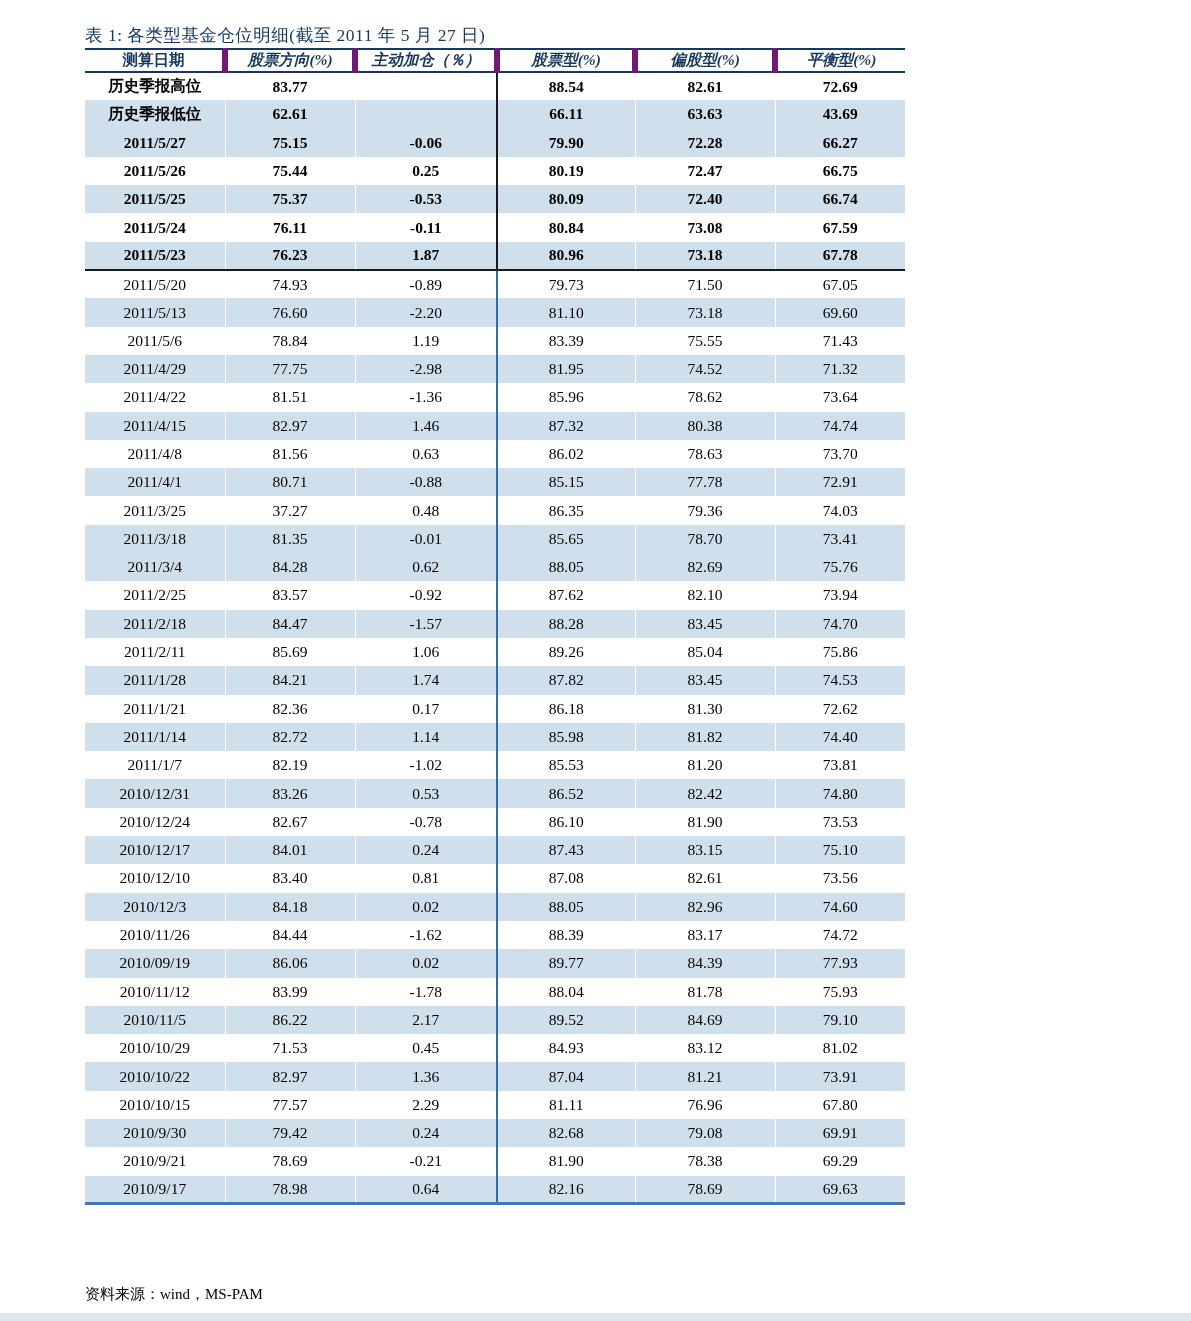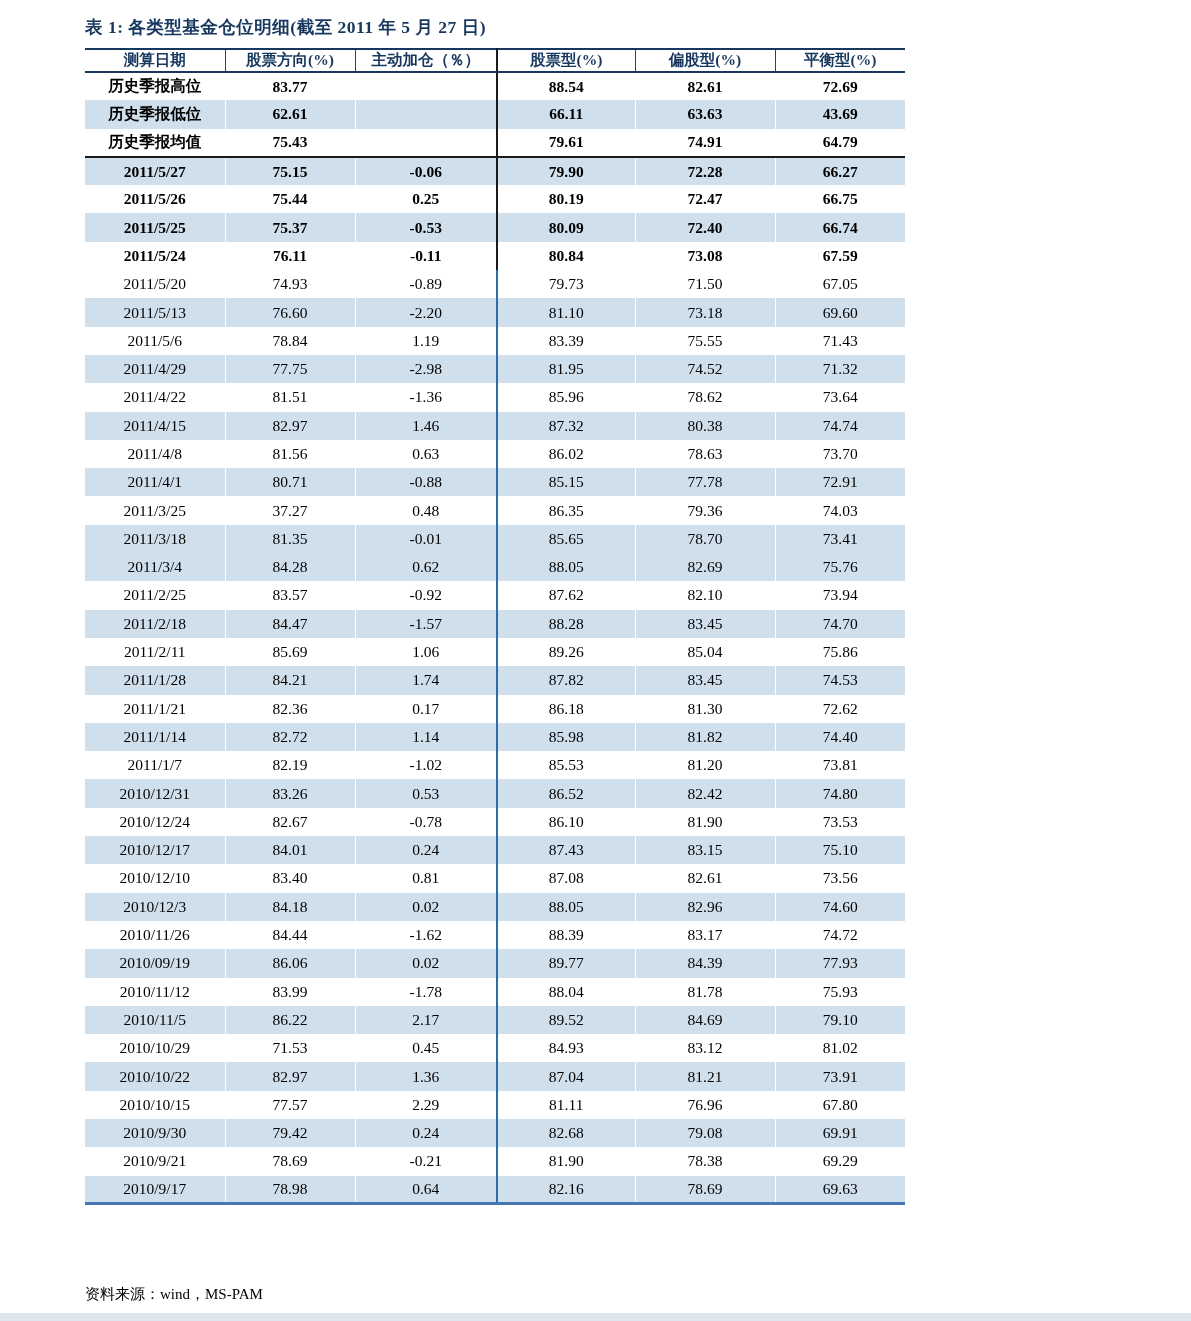--- a/index.html
+++ b/index.html
@@ -3,41 +3,41 @@
 <meta charset="utf-8">
 <style>
   * { margin:0; padding:0; box-sizing:border-box; }
   html,body { width:1191px; height:1321px; background:#ffffff; }
   body {
     position:relative;
     font-family:"Liberation Serif","DejaVu Serif",serif;
     color:#000;
   }
   .title {
-    position:absolute; left:85px; top:15px;
-    font-size:17.5px; font-weight:bold;
+    position:absolute; left:85px; top:23px;
+    font-size:17.5px; font-weight:normal;
     color:var(--header-text,#17375E);
     letter-spacing:0.5px;
     white-space:nowrap;
   }
   table.fund {
     position:absolute; left:85px; top:48px;
     width:820px; border-collapse:collapse; table-layout:fixed;
   }
   table.fund col.c1{width:140px} table.fund col.c2{width:130px}
   table.fund col.c3{width:142px} table.fund col.c4{width:138px}
   table.fund col.c5{width:140px} table.fund col.c6{width:130px}
   table.fund th {
     height:16px; font-size:15.5px; font-weight:bold;
     color:var(--header-text,#17375E); text-align:center;
     border-top:2px solid var(--header-text,#17375E);
     border-bottom:2px solid var(--header-text,#17375E);
     white-space:nowrap; overflow:hidden;
   }
-  table.fund th + th { border-left:1px solid #701a75; }
+  table.fund th + th { border-left:6px solid #701a75;font-style:italic; }
   table.fund td {
     height:28.3px; font-size:15.5px; text-align:center;
     white-space:nowrap; overflow:hidden;
   }
   table.fund td + td { border-left:1px solid rgba(255,255,255,0.55); }
   tr.stripe { background:var(--stripe,#CFDFEC); }
   tr.bold td { font-weight:bold; }
   tr.sep td { border-bottom:2.5px solid var(--divider-black,#1a1a1a); }
   tbody tr:last-child td { border-bottom:3px solid var(--bottom-border,#4677B2); }
   
@@ -88,28 +88,20 @@
         <td>72.69</td>
       </tr>
       <tr class="bold stripe">
         <td>历史季报低位</td>
         <td>62.61</td>
         <td></td>
         <td>66.11</td>
         <td>63.63</td>
         <td>43.69</td>
       </tr>
-      <tr class="bold sep">
-        <td>历史季报均值</td>
-        <td>75.43</td>
-        <td></td>
-        <td>79.61</td>
-        <td>74.91</td>
-        <td>64.79</td>
-      </tr>
       <tr class="bold stripe">
         <td>2011/5/27</td>
         <td>75.15</td>
         <td>-0.06</td>
         <td>79.90</td>
         <td>72.28</td>
         <td>66.27</td>
       </tr>
       <tr class="bold">
         <td>2011/5/26</td>
@@ -127,20 +119,28 @@
         <td>72.40</td>
         <td>66.74</td>
       </tr>
       <tr class="bold">
         <td>2011/5/24</td>
         <td>76.11</td>
         <td>-0.11</td>
         <td>80.84</td>
         <td>73.08</td>
         <td>67.59</td>
+      </tr>
+      <tr class="bold stripe sep">
+        <td>2011/5/23</td>
+        <td>76.23</td>
+        <td>1.87</td>
+        <td>80.96</td>
+        <td>73.18</td>
+        <td>67.78</td>
       </tr>
       <tr class="plain">
         <td>2011/5/20</td>
         <td>74.93</td>
         <td>-0.89</td>
         <td>79.73</td>
         <td>71.50</td>
         <td>67.05</td>
       </tr>
       <tr class="plain stripe">

